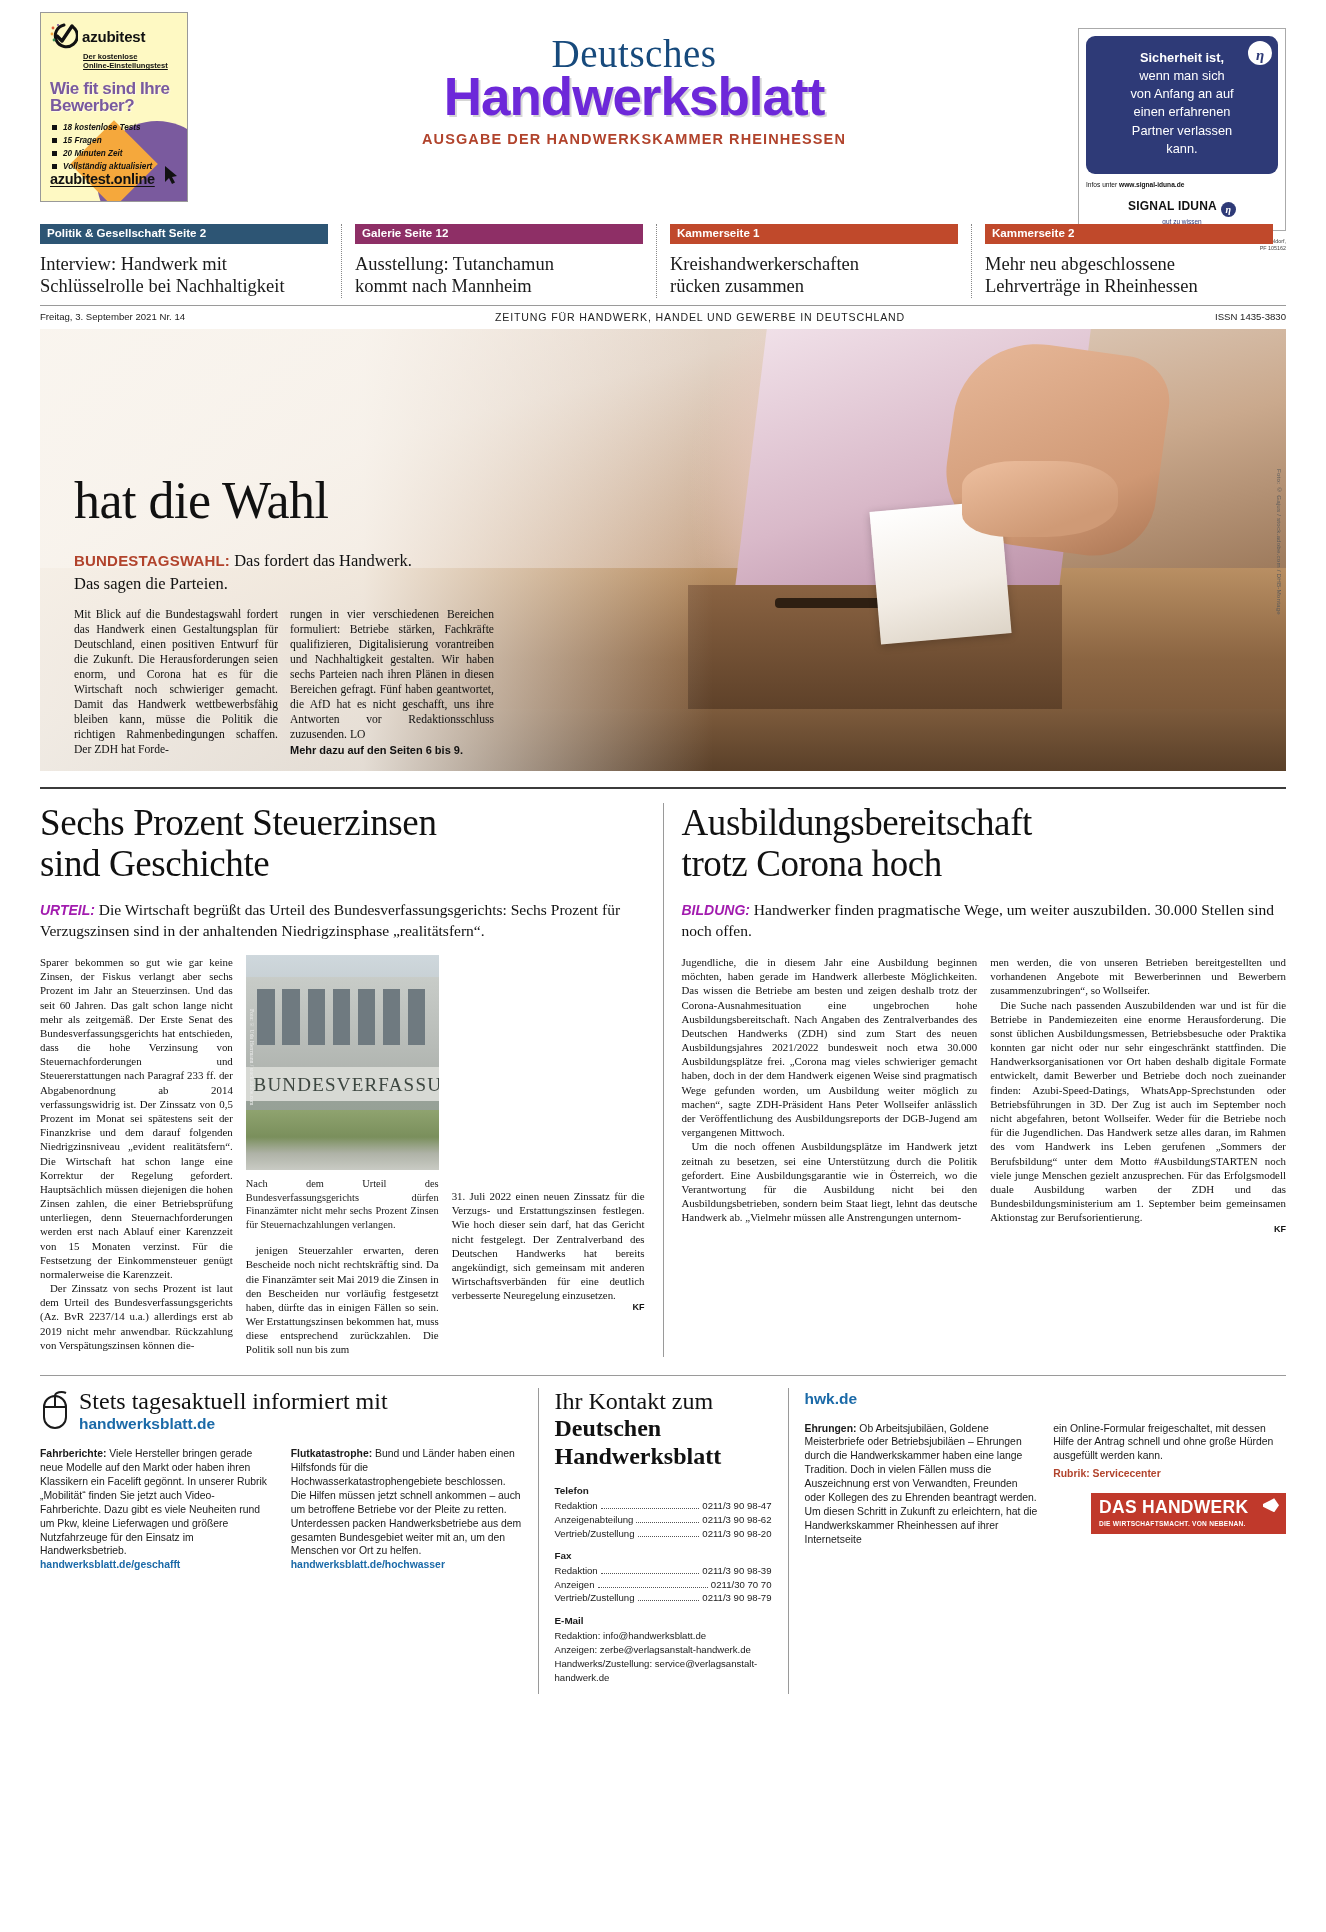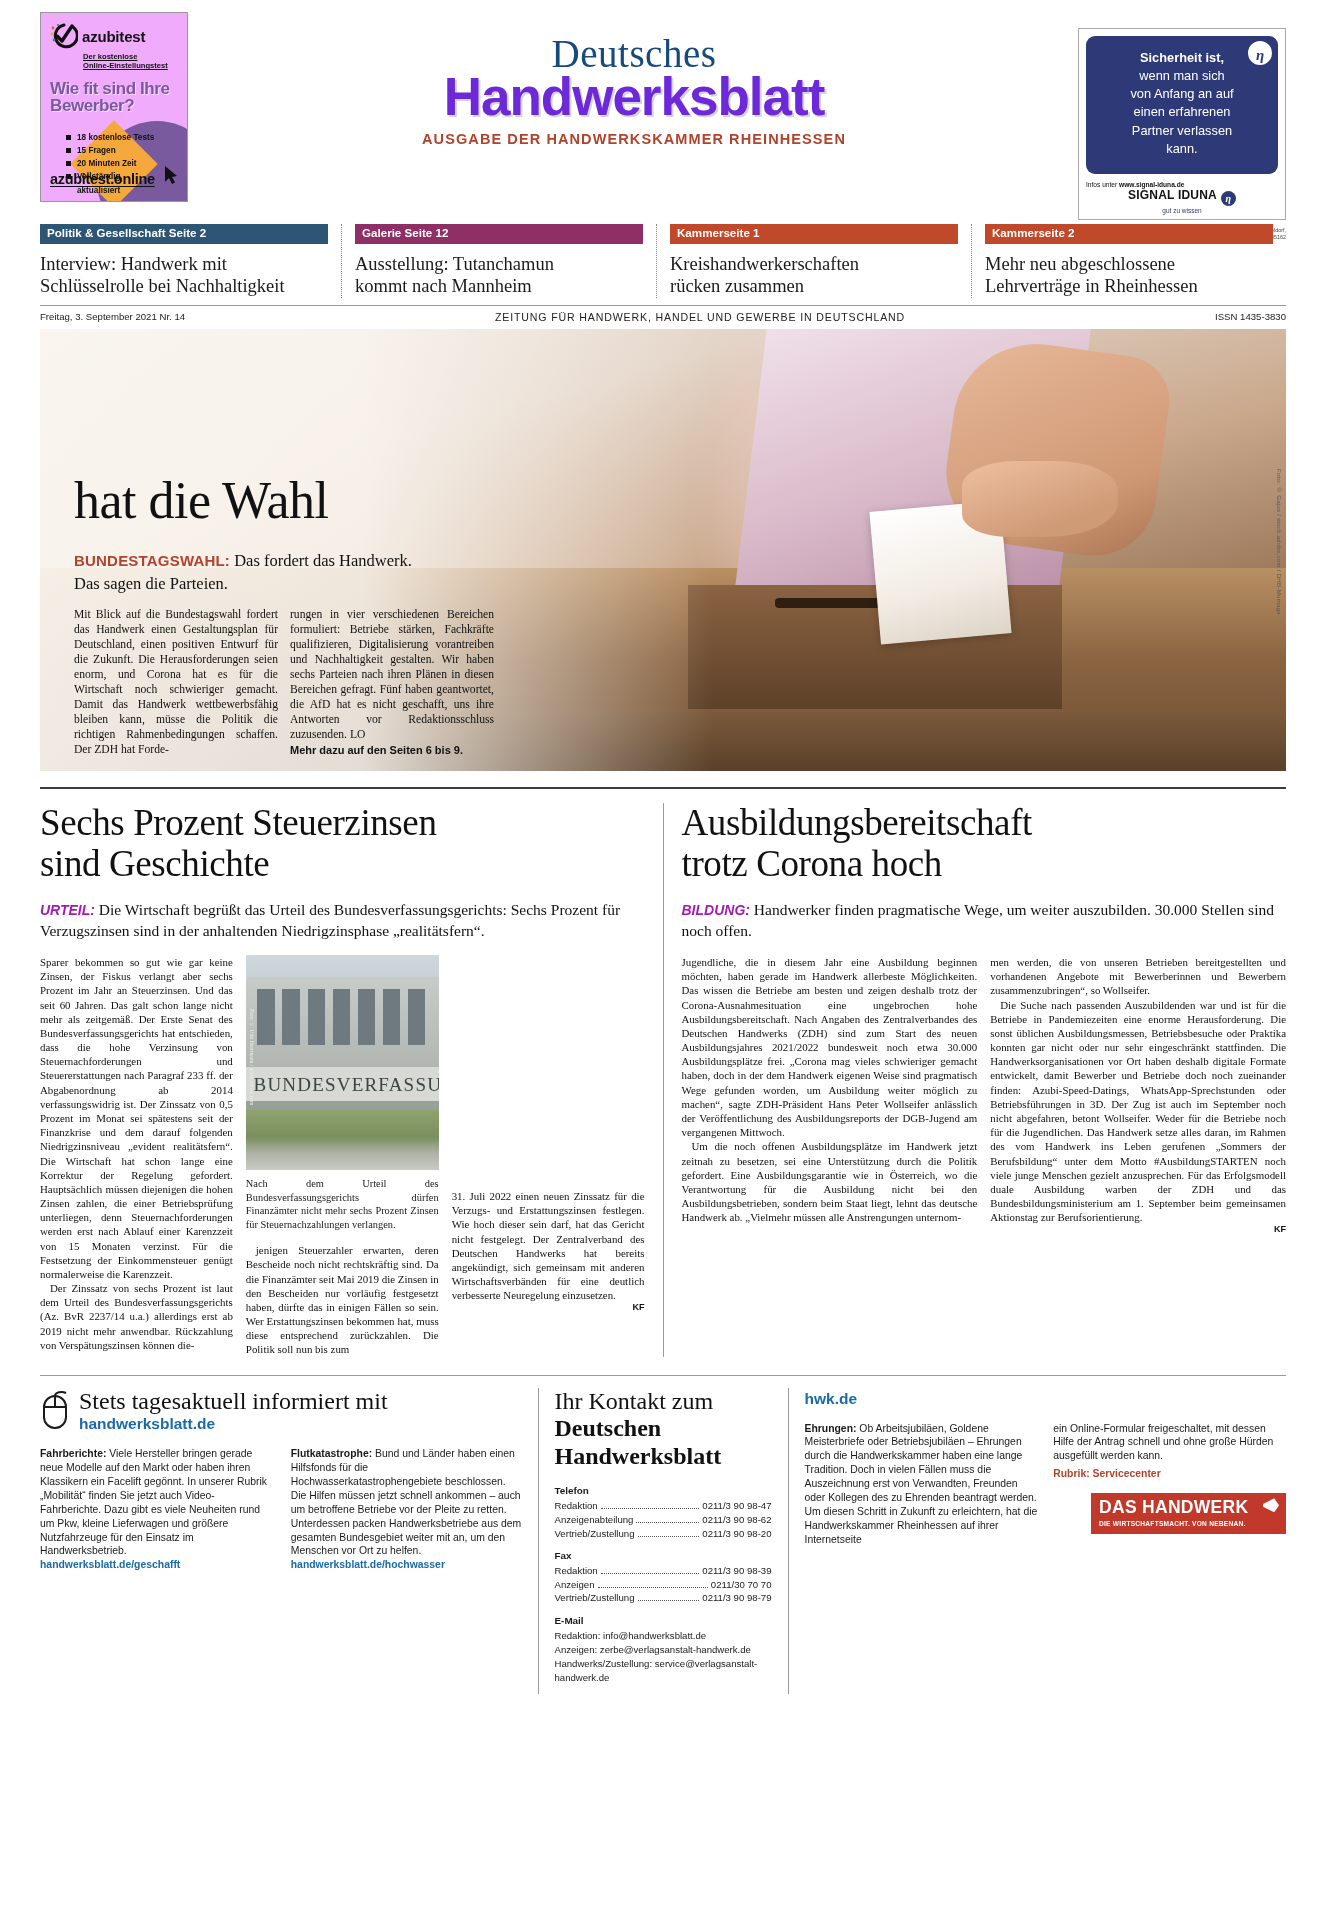--- a/index.html
+++ b/index.html
@@ -11,40 +11,40 @@
     color:#1a1a1a;
     overflow:hidden;
   }
   .page { position:relative; width:1326px; height:1932px; padding:0 40px; }
 
   
   .masthead { display:flex; align-items:flex-start; height:218px; padding-top:12px; }
   .ad-left { width:150px; flex:none; }
   .azubi {
     width:148px; height:190px; position:relative; overflow:hidden;
-    background:#f0abfc; border:1px solid #999;
+    background:#fef9c3; border:1px solid #999;
   }
   .azubi .purple-wedge {
     position:absolute; right:-30px; bottom:-40px; width:120px; height:120px;
     background:#7a5a9e; border-radius:50%;
   }
   .azubi .purple-band { position:absolute; right:0; bottom:0; width:62px; height:30px; background:#7a5a9e; }
   .azubi .orange-diamond {
     position:absolute; left:42px; bottom:6px; width:62px; height:62px;
     background:#f5a83c; transform:rotate(45deg);
   }
   .azubi-inner { position:relative; z-index:3; padding:9px 8px 0 9px; }
   .azubi-logoRow { display:flex; align-items:center; gap:4px; }
   .azubi-check { width:28px; height:28px; position:relative; flex:none; }
   .azubi-check svg { display:block; }
   .azubi-brand { font-size:15px; font-weight:bold; color:#111; letter-spacing:-.2px; }
   .azubi-sub { font-size:7.6px; font-weight:bold; color:#111; line-height:1.25; margin:2px 0 0 33px; text-decoration:underline; text-underline-offset:1px; }
   .azubi-head { font-size:17px; font-weight:bold; color:#7a5a9e; line-height:1.02; margin:9px 0 6px; letter-spacing:-.4px;
     text-shadow: 1px 1px 0 rgba(255,255,255,.55); }
-  .azubi-list { list-style:none; margin:16px; padding:0; }
+  .azubi-list { list-style:none; margin:2px; padding:0;font-style:italic; }
   .azubi-list li { font-size:8.2px; font-weight:bold; color:#111; line-height:1.62; position:relative; padding-left:11px; }
   .azubi-list li:before { content:""; position:absolute; left:0; top:4px; width:5px; height:5px; background:#111; }
   .azubi-url { position:absolute; left:9px; bottom:14px; z-index:4; font-size:14.5px; font-weight:bold; color:#111;
     text-decoration:underline; text-underline-offset:2px; letter-spacing:-.3px; }
   .azubi-cursor { position:absolute; right:8px; bottom:12px; z-index:5; }
 
   .title-block { flex:1; text-align:center; padding-top:22px; }
   .title-deutsches {
     font-family:"Liberation Serif", serif;
     font-size:39px; color:#174a7c; letter-spacing:.5px; line-height:1; margin-bottom:-4px;
@@ -61,21 +61,21 @@
   .ad-right { width:208px; flex:none; padding-top:16px; }
   .signal-box { border:1px solid #aaa; background:#fff; padding:7px 7px 5px; }
   .signal-blue { background:#2e3a77; border-radius:9px; padding:13px 10px 16px; position:relative; color:#fff; text-align:center; }
   .signal-blue .line { font-size:12.8px; line-height:1.42; font-weight:400; }
   .signal-blue .line.b { font-weight:bold; }
   .si-mark { position:absolute; top:5px; right:6px; width:24px; height:24px; border-radius:50%;
     background:#fff; color:#2e3a77; font-family:"Liberation Serif", serif; font-style:italic; font-weight:bold;
     font-size:15px; line-height:24px; text-align:center; border:2px solid #fff; }
   .signal-info { font-size:6.6px; margin-top:7px; color:#111; }
   .signal-info b { font-weight:bold; }
-  .signal-logo { text-align:center; font-size:12px; font-weight:bold; color:#111; letter-spacing:.2px; }
+  .signal-logo { margin-top:11px; text-align:center; font-size:12px; font-weight:bold; color:#111; letter-spacing:.2px; }
   .signal-logo .mk { display:inline-block; width:15px; height:15px; border-radius:50%; background:#2e3a77; color:#fff;
     font-family:"Liberation Serif", serif; font-style:italic; font-size:10px; line-height:15px; text-align:center;
     vertical-align:-3px; margin-left:4px; }
   .signal-claim { text-align:center; font-size:6.5px; color:#2e3a77; margin-top:1px; }
   .impr { font-size:5.4px; color:#444; text-align:right; margin-top:7px; line-height:1.35; }
 
   
   .teasers { display:flex; margin-top:6px; border-bottom:1px solid #9a9a9a; padding-bottom:7px; }
   .teaser { flex:1; padding-right:13px; position:relative; }
   .teaser + .teaser { padding-left:13px; border-left:1px dotted #888; }

